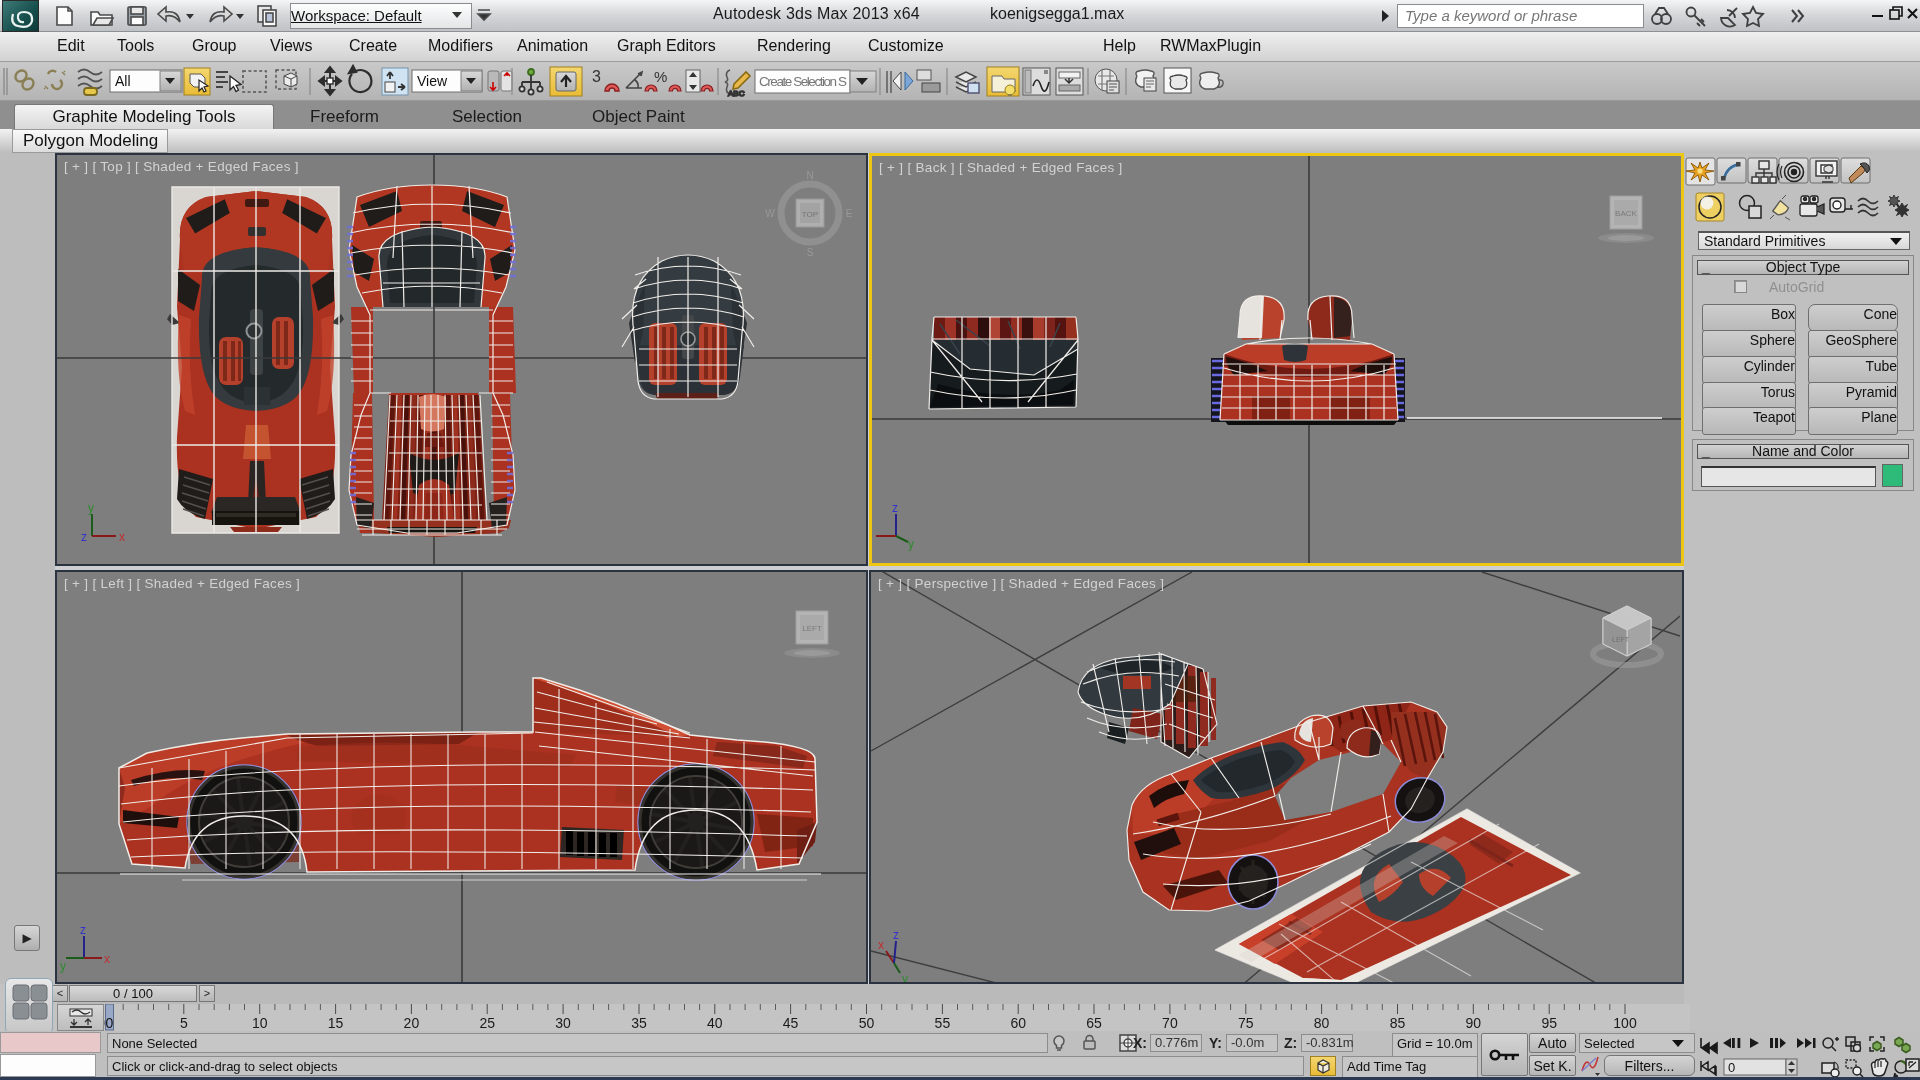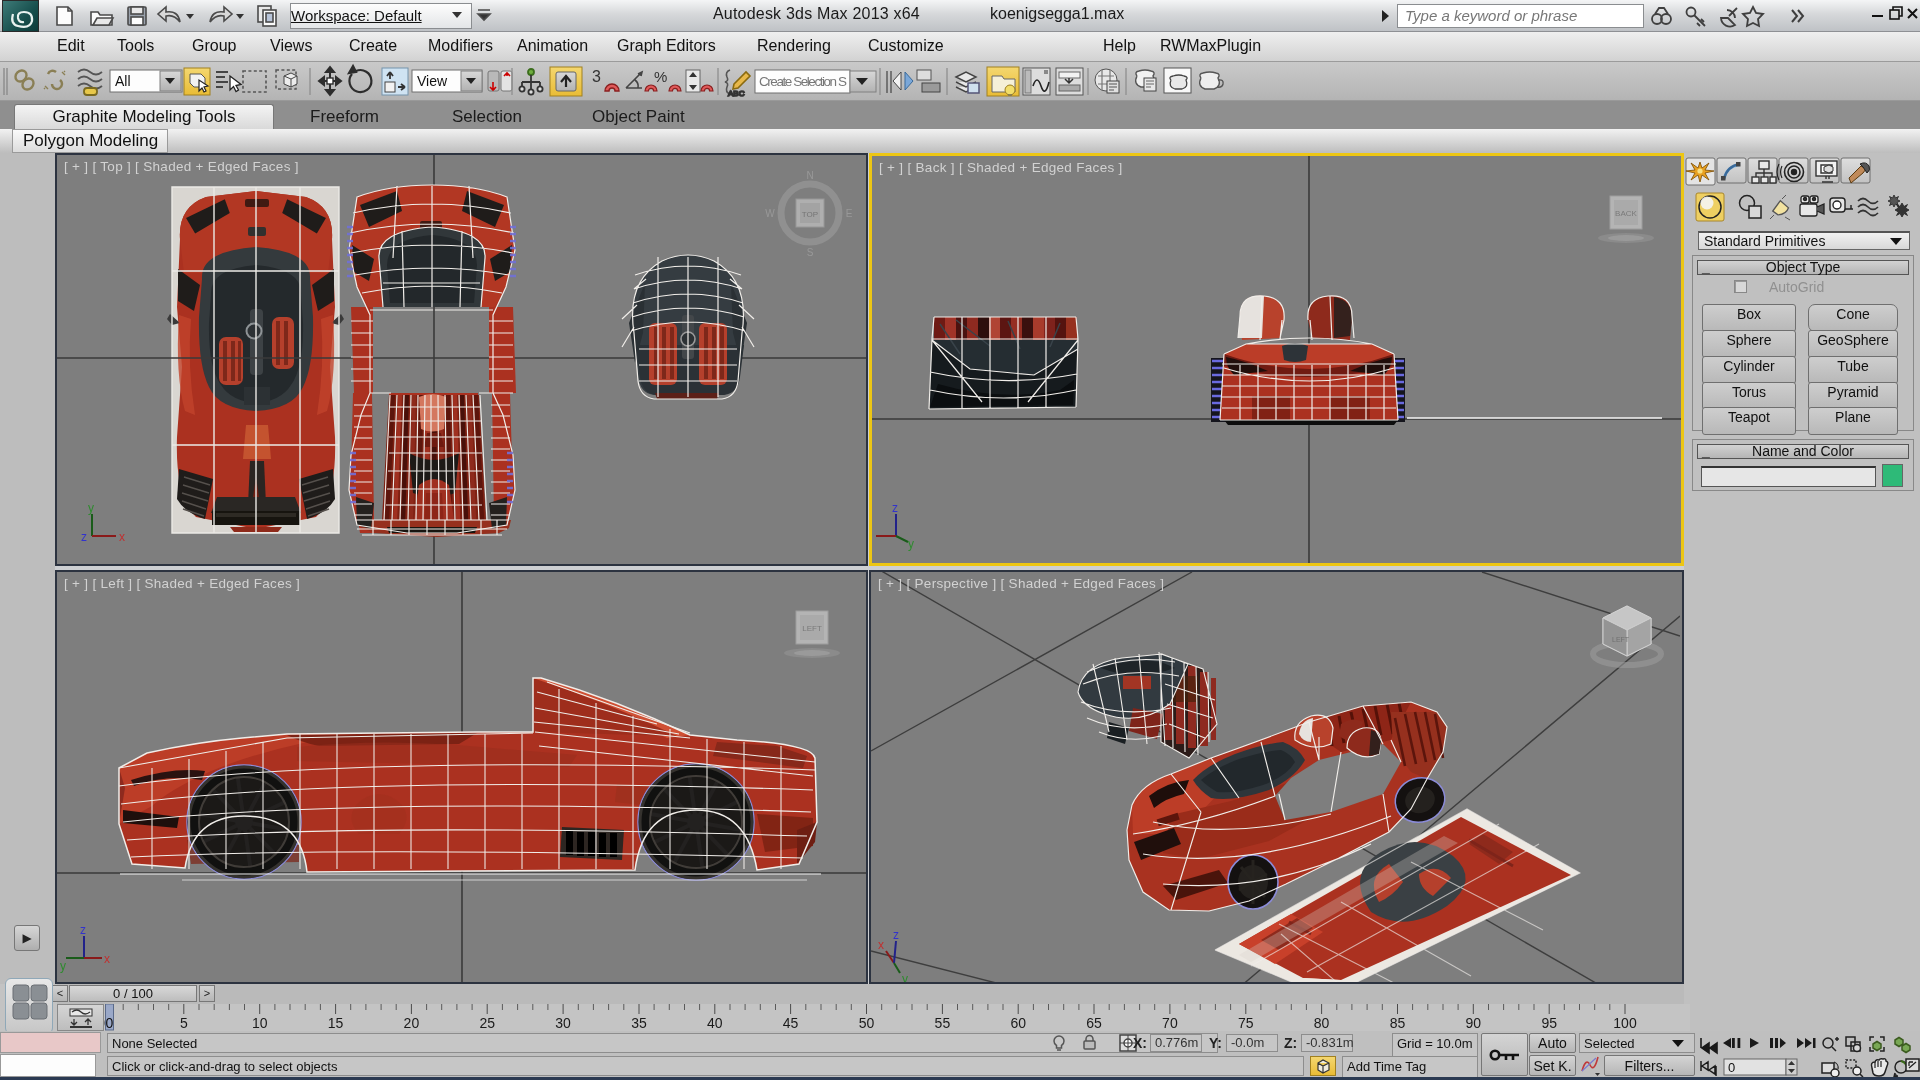--- a/index.html
+++ b/index.html
@@ -35,21 +35,21 @@
 #vp-left { left:0px;   top:417px; width:813px; height:414px; }
 #vp-persp{ left:814px; top:417px; width:815px; height:414px; }
 
 .vplabel { position:absolute; left:7px; top:4px; font-size:13.5px; color:#d2d2d2; letter-spacing:0.3px; }
 
 #cmdpanel { left:1684px; top:153px; width:236px; height:878px; background:#c0c0c0; }
 #sprim { left:14px; top:78px; width:212px; height:19px; background:linear-gradient(#f2f2f2,#d8d8d8); border:1px solid #666; border-top:2px solid #555; font-size:14px; color:#111; line-height:16px; padding-left:5px; }
 .rollout { position:absolute; left:8px; width:222px; border:1px solid #888; background:#c0c0c0; }
 .rhead { margin:4px; height:15px; background:linear-gradient(#d2d2d2,#b5b5b5); border:1px solid #555; font-size:14px; font-weight:normal; color:#111; text-align:center; line-height:13px; position:relative; }
 .rhead .minus { position:absolute; left:4px; top:0px; font-weight:bold; }
-.objbtn { position:absolute; width:94px; height:28px; background:linear-gradient(#cecece,#b8b8b8); border:1px solid #6f6f6f; border-radius:3px; font-size:14px; color:#111; text-align:center; line-height:18px; }
+.objbtn { position:absolute; width:94px; height:28px; background:linear-gradient(#cecece,#b8b8b8); border:1px solid #6f6f6f; border-radius:3px; font-size:14px; color:#111; text-align:right; line-height:18px; }
 
 #tsrow { left:57px; top:984px; width:1627px; height:20px; background:#bababa; }
 #tslider { left:12px; top:1px; width:128px; height:17px; background:linear-gradient(#d8d8d8,#bdbdbd); border:1px solid #777; font-size:13px; color:#111; text-align:center; line-height:15px; }
 .tsbtn { position:absolute; top:1px; width:16px; height:17px; background:linear-gradient(#d2d2d2,#b5b5b5); border:1px solid #777; font-size:11px; color:#222; text-align:center; line-height:15px; }
 #vplayout { left:5px; top:978px; width:48px; height:56px; background:linear-gradient(#e8e8e8,#c6c6c6); border:1px solid #8fa8b8; border-radius:6px; }
 #rulerrow { left:104px; top:1004px; width:1586px; height:27px; background:#c3c3c3; border-top:1px solid #8a8a8a; border-bottom:1px solid #8a8a8a; }
 #minitrack { left:57px; top:1004px; width:47px; height:27px; background:linear-gradient(#d5d5d5,#bdbdbd); border:1px solid #888; }
 #statusrow1 { left:0; top:1031px; width:1920px; height:23px; background:#bfbfbf; }
 #statusrow2 { left:0; top:1054px; width:1920px; height:23px; background:#bfbfbf; }
 #bottomedge { left:0; top:1077px; width:1920px; height:3px; background:#2b3a52; }
@@ -928,21 +928,21 @@
   <text x="1445.2" y="24" font-size="14" fill="#1a1a1a" text-anchor="middle" font-family="Liberation Sans">95</text>
   <text x="1521.0" y="24" font-size="14" fill="#1a1a1a" text-anchor="middle" font-family="Liberation Sans">100</text>
   <rect x="1.5" y="0" width="8" height="26" fill="#9aa8c8" stroke="#5a6a8a"></rect>
       <text x="5.5" y="24" font-size="14" fill="#111" text-anchor="middle" font-family="Liberation Sans">0</text>
   </g>
 </svg>
 <div id="statusrow1" class="abs"></div>
 <div id="statusrow2" class="abs"></div>
 <div id="listener-pink" class="abs"></div>
 <div id="listener-white" class="abs"></div>
-<div class="sfield" style="left:107px;top:1033px;width:1111px;height:20px;color:#111;line-height:19px;">None Selected</div>
+<div class="sfield" style="left:107px;top:1033px;width:941px;height:20px;color:#111;line-height:19px;">None Selected</div>
 <div class="sfield" style="left:107px;top:1056px;width:1197px;height:20px;color:#111;line-height:19px;">Click or click-and-drag to select objects</div>
 <svg class="abs" style="left:1050px;top:1032px;" width="90" height="22" viewBox="0 0 90 22">
   <g fill="none" stroke="#555" stroke-width="1.5">
     <path d="M9 4 a5 5 0 0 1 5 5 q0 3 -2.5 4.5 l0 2.5 h-5 l0 -2.5 q-2.5 -1.5 -2.5 -4.5 a5 5 0 0 1 5 -5 z" fill="#c9c9c9"></path>
       <path d="M7 18 h4"></path>
     <rect x="34" y="9" width="11" height="8" rx="1" fill="#bbb"></rect>
       <path d="M36 9 v-2 a3.5 3.5 0 0 1 7 0 v2"></path>
     <rect x="70" y="3" width="16" height="16" fill="#ddd" stroke="#444"></rect>
       <circle cx="78" cy="11" r="4" fill="#fff" stroke="#444"></circle>
       <path d="M78 3 v16 M70 11 h16" stroke="#444" stroke-width="1"></path>
@@ -969,21 +969,21 @@
 <div class="abs btn3d" style="left:1529px;top:1055px;width:47px;height:21px;line-height:20px;">Set K.</div>
 <div class="sfield" style="left:1579px;top:1033px;width:116px;height:20px;color:#111;line-height:19px;">Selected</div>
 <svg class="abs" style="left:1664px;top:1033px;" width="30" height="20">
     <path d="M8 7 l6 7 l6 -7 z" fill="#111"></path>
   </svg>
 <div class="abs" style="left:1579px;top:1055px;width:22px;height:21px;"><svg width="22" height="21">
       <path d="M3 16 q4 -14 8 -6 t8 -8" fill="none" stroke="#c03a3a" stroke-width="1.6"></path>
       <path d="M3 16 l14 -13" stroke="#7a7ad0" stroke-width="1.2"></path>
       <path d="M16 18 l5 0 l-2.5 3 z" fill="#333"></path>
     </svg></div>
-<div class="abs btn3d" style="left:1604px;top:1055px;width:91px;height:21px;line-height:20px;">Filters...</div>
+<div class="abs btn3d" style="left:1604px;top:1055px;width:91px;height:21px;line-height:20px;border-radius:6px;">Filters...</div>
 <svg class="abs" style="left:1698px;top:1033px;" width="222" height="47" viewBox="0 0 222 47">
   <g fill="#1a1a1a">
     <path d="M3 5 v10 m1 0 l7 -5 v10 z m8 0 l7 -5 v10 z" stroke="#1a1a1a" stroke-width="1.6"></path>
     <path d="M25 10 l8 -5 v10 z m9 -5 h2.8 v10 h-2.8 z m5.5 0 h2.8 v10 h-2.8 z"></path>
     <path d="M52 5 l9 5 l-9 5 z"></path>
     <path d="M76 5 h3 v10 h-3 z m5 0 h3 v10 h-3 z m5 0 l6 5 l-6 5 z" transform="translate(-4,0)"></path>
     <path d="M99 5 l7 5 l-7 5 z m8 0 l7 5 l-7 5 z m8 0 h2.5 v10 h-2.5 z"></path>
     <g transform="translate(3,28)">
         <path d="M0 0 v10 m1 -5 l6 -4 v8 z m7 4 l6 -4 v8 z m7 -4 v10" stroke="#1a1a1a" stroke-width="1.5" fill="none"></path>
       </g>

